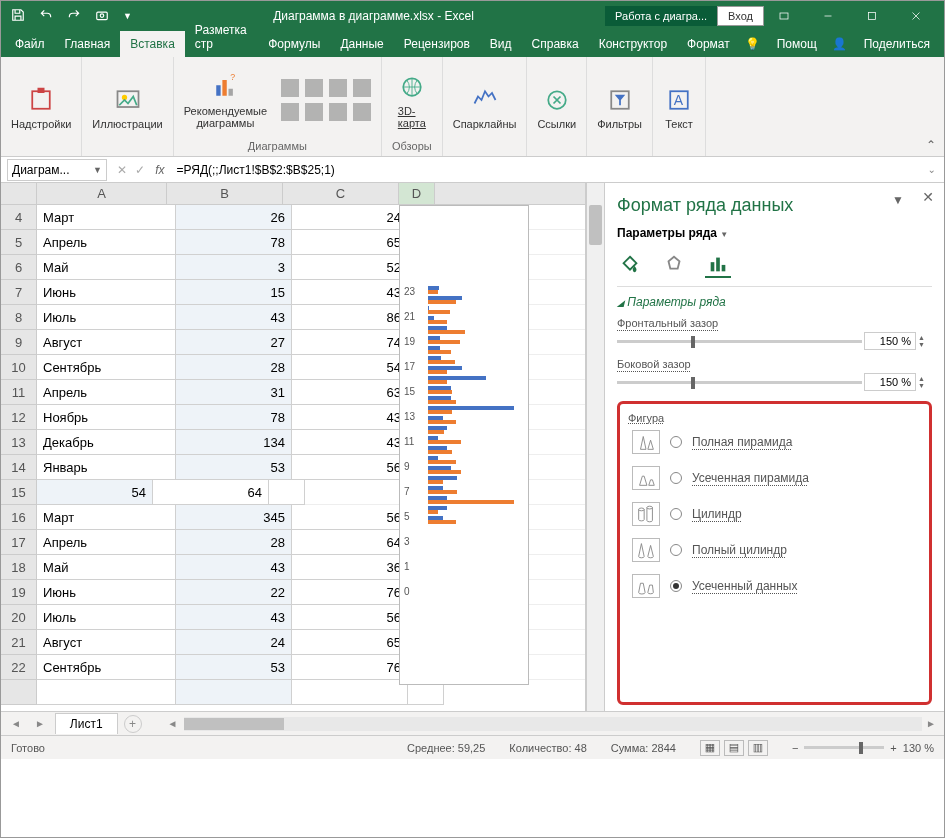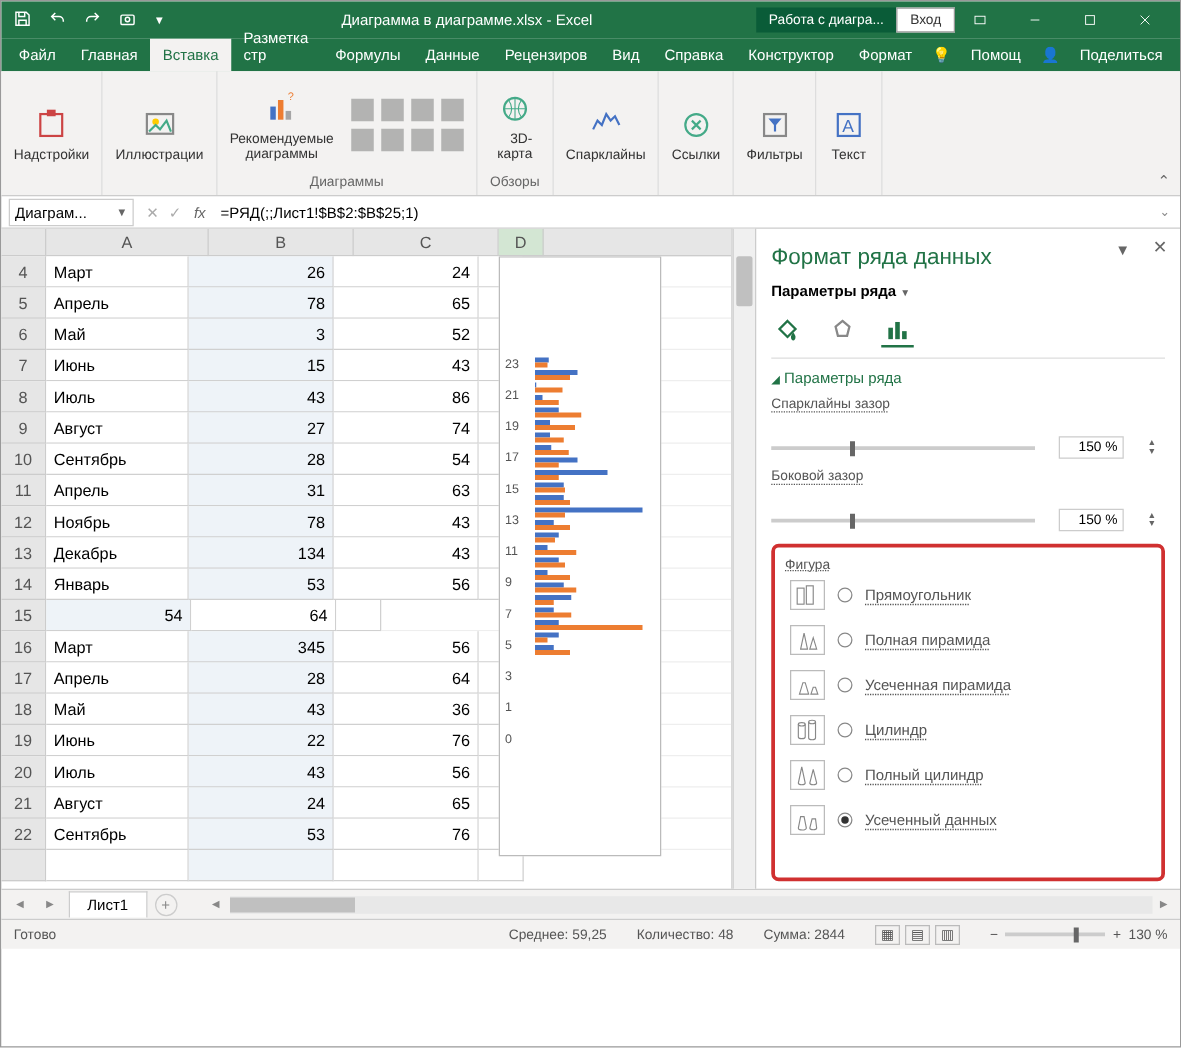--- a/index.html
+++ b/index.html
@@ -47,21 +47,21 @@
 .gridwrap { flex: 1; display: flex; flex-direction: column; border-right: 1px solid #ccc; overflow: hidden; }
 .colheads { display: flex; background: #e6e6e6; height: 22px; font-size: 13px; }
 .ch { border-right: 1px solid #ccc; border-bottom: 1px solid #ccc; display: flex; align-items: center; justify-content: center; color: #555; }
 .ch.row { width: 36px; background: #e6e6e6; }
 .ch.a { width: 130px; } .ch.b { width: 116px; } .ch.c { width: 116px; } .ch.d { width: 36px; }
 .ch.d.sel { background: #d3e6d3; }
 .gridbody { flex: 1; overflow: hidden; position: relative; }
 .grow { display: flex; height: 25px; font-size: 13px; }
 .grow .rc { width: 36px; background: #e6e6e6; border-right: 1px solid #ccc; border-bottom: 1px solid #ccc; display: flex; align-items: center; justify-content: center; color:#555; }
 .grow .cell { border-right: 1px solid #d0d0d0; border-bottom: 1px solid #d0d0d0; padding: 2px 6px; display: flex; align-items: center; background:#fff; }
-.grow .cell.a { width: 114px; }
+.grow .cell.a { width: 139px; }
 .grow .cell.b { width: 116px; justify-content: flex-end; background: #eef3f8; }
 .grow .cell.c { width: 116px; justify-content: flex-end; }
 .grow .cell.d { width: 36px; }
 .vscroll { width: 18px; background: #f0f0f0; border-left: 1px solid #ccc; position: relative; }
 .vscroll .thumb { position: absolute; top: 22px; left: 2px; right: 2px; height: 40px; background: #c0c0c0; border-radius: 2px;}
 .chartoverlay { position: absolute; left: 398px; top: 0px; width: 130px; height: 480px; background: #fff; border: 1px solid #bbb; }
 .chartoverlay .axis { position: absolute; left: 4px; font-size: 10px; color: #555; }
 .chartoverlay .bars { position: absolute; left: 28px; top: 80px; right: 4px; bottom: 70px; display: flex; flex-direction: column; gap: 1px; }
 .chartoverlay .bar { height: 9px; display: flex; }
 .chartoverlay .bar .s1 { background: #4472c4; height: 4px; }
@@ -70,25 +70,25 @@
 
 .fpanel { width: 340px; border-left: 1px solid #ccc; padding: 6px 12px; font-size: 13px; position: relative; display:flex; flex-direction:column; }
 .fpanel .ptitle { color: #217346; font-size: 18px; padding: 6px 0; }
 .fpanel .close-x { position: absolute; top: 6px; right: 10px; color: #666; font-size: 14px; }
 .fpanel .pin { position: absolute; top: 10px; right: 40px; color: #666; font-size: 12px;}
 .fpanel .subtitle { font-size: 12px; font-weight: bold; padding: 4px 0; }
 .fpanel .subtitle .tri { font-size: 8px; color: #666; }
 .fpanel .picons { display: flex; gap: 18px; padding: 8px 0; border-bottom: 1px solid #ddd; }
 .fpanel .picon { width: 26px; height: 26px; display:flex; align-items:center; justify-content:center; }
 .fpanel .picon.active { border-bottom: 2px solid #217346; }
-.fpanel .section-head { color: #217346; font-size: 12px; padding: 8px 0 4px; }
+.fpanel .section-head { color: #217346; font-size: 12px; padding: 8px 0 4px; font-style: italic; }
 .fpanel .section-head .tri { color: #217346; font-size: 9px; }
 .fpanel .slider-row { padding: 4px 0; }
 .fpanel .slider-row .slabel { font-size: 11px; color: #555; text-decoration: underline; text-decoration-style: dotted; text-underline-offset: 3px; }
-.fpanel .slider-row .strack { display: flex; align-items: center; gap: 19px; margin-top: 20px; }
+.fpanel .slider-row .strack { display: flex; align-items: center; gap: 2px; margin-top: 3px; }
 .fpanel .slider-row .track { flex: 1; height: 3px; background: #ccc; position: relative; }
 .fpanel .slider-row .track .knob { position: absolute; top: -4px; width: 4px; height: 12px; background: #666; }
 .fpanel .slider-row .valbox { width: 52px; border: 1px solid #ccc; font-size: 11px; padding: 2px 4px; text-align: right; }
 .fpanel .slider-row .spin { width: 14px; display:flex; flex-direction:column; font-size:7px; color:#666; line-height:7px; }
 .shape-box { border: 3px solid #d03030; border-radius: 6px; padding: 8px; margin-top: 6px; flex:1; }
 .shape-box .stitle { font-size: 11px; color: #555; text-decoration: underline dotted; }
 .shape-row { display: flex; align-items: center; gap: 10px; padding: 6px 4px; }
 .shape-row .shicon { width: 28px; height: 24px; border: 1px solid #bbb; display:flex; align-items:center; justify-content:center; }
 .shape-row .shicon svg { width:22px; height:20px; }
 .shape-row .radio { width: 12px; height: 12px; border: 1px solid #888; border-radius: 50%; display:flex; align-items:center; justify-content:center; }
@@ -238,21 +238,21 @@
   </div>
   <div class="rgroup">
     <div class="icons">
         <div class="ricon">
           <div class="glyph">
             <svg viewBox="0 0 32 32">
               <circle cx="16" cy="16" r="10" fill="none" stroke="#4a8" stroke-width="2"></circle>
               <path d="M6 16h20M16 6v20M10 8q6 8 0 16M22 8q-6 8 0 16" fill="none" stroke="#4a8"></path>
             </svg>
           </div>
-          <span style="white-space:pre-line; text-align:right;">3D-
+          <span style="white-space:pre-line; text-align:left;text-decoration:underline;">3D-
 карта</span>
         </div>
       </div>
     <div class="grplabel">Обзоры</div>
   </div>
   <div class="rgroup">
       <div class="icons">
         <div class="ricon">
           <div class="glyph">
             <svg viewBox="0 0 32 32">
@@ -676,21 +676,21 @@
       <div class="picon active">
           <svg viewBox="0 0 24 24" width="22" height="22">
             <rect x="4" y="10" width="4" height="10" fill="#217346"></rect>
             <rect x="10" y="5" width="4" height="15" fill="#217346"></rect>
             <rect x="16" y="13" width="4" height="7" fill="#217346"></rect>
           </svg>
         </div>
     </div>
     <div class="section-head"><span class="tri">◢</span> <span>Параметры ряда</span></div>
     <div class="slider-row">
-      <div class="slabel">Спарклайны зазор</div>
+      <div class="slabel">Фронтальный зазор</div>
       <div class="strack">
         <div class="track">
             <div class="knob" style="left:30%;"></div>
           </div>
         <div class="valbox">150 %</div>
         <div class="spin">
             <span>▲</span>
             <span>▼</span>
           </div>
       </div>
@@ -704,30 +704,20 @@
         <div class="valbox">150 %</div>
         <div class="spin">
             <span>▲</span>
             <span>▼</span>
           </div>
       </div>
     </div>
     <div class="shape-box">
       <div class="stitle">Фигура</div>
       <div id="shape-rows">
-          <div class="shape-row">
-            <div class="shicon">
-              <svg viewBox="0 0 24 20">
-                <rect x="3" y="4" width="6" height="14" fill="none" stroke="#888"></rect>
-                <rect x="11" y="2" width="6" height="16" fill="none" stroke="#888"></rect>
-              </svg>
-            </div>
-            <div class="radio"></div>
-            <div class="rlabel">Прямоугольник</div>
-          </div>
           <div class="shape-row">
             <div class="shicon">
               <svg viewBox="0 0 24 20">
                 <path d="M6 18L9 4l3 14z M14 18l3-10 3 10z" fill="none" stroke="#888"></path>
               </svg>
             </div>
             <div class="radio"></div>
             <div class="rlabel">Полная пирамида</div>
           </div>
           <div class="shape-row">

